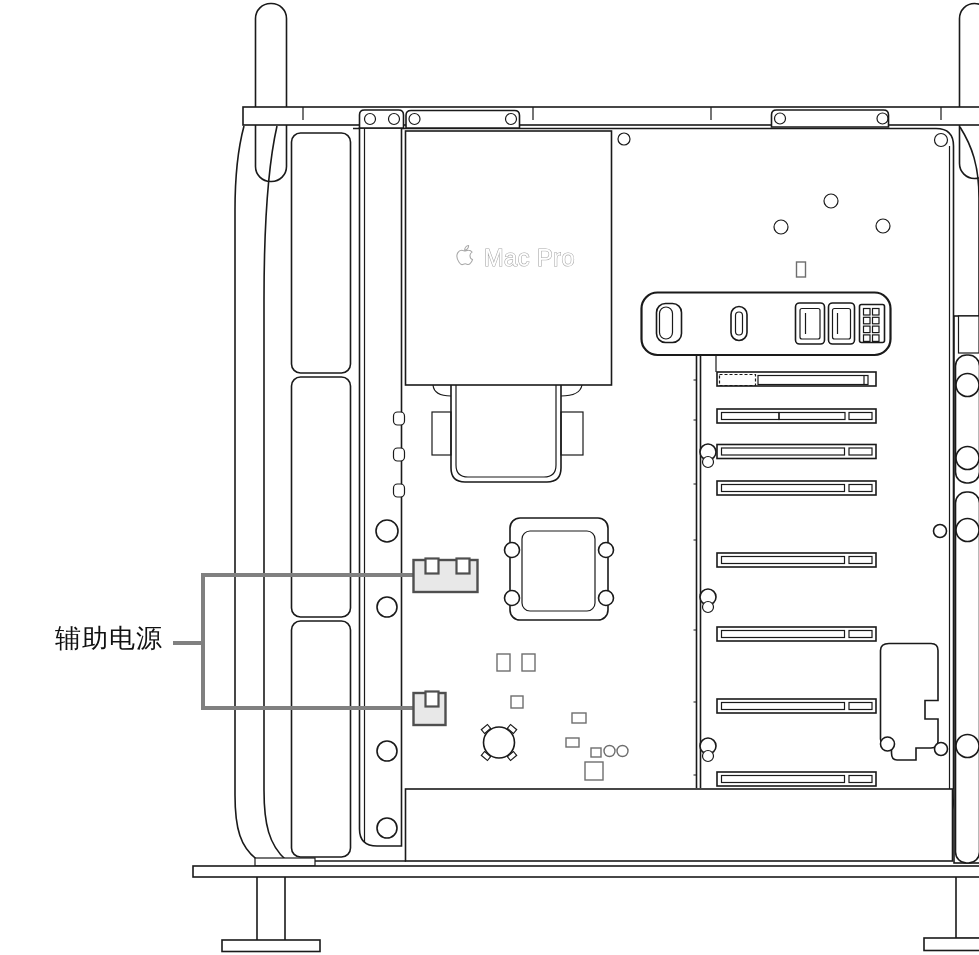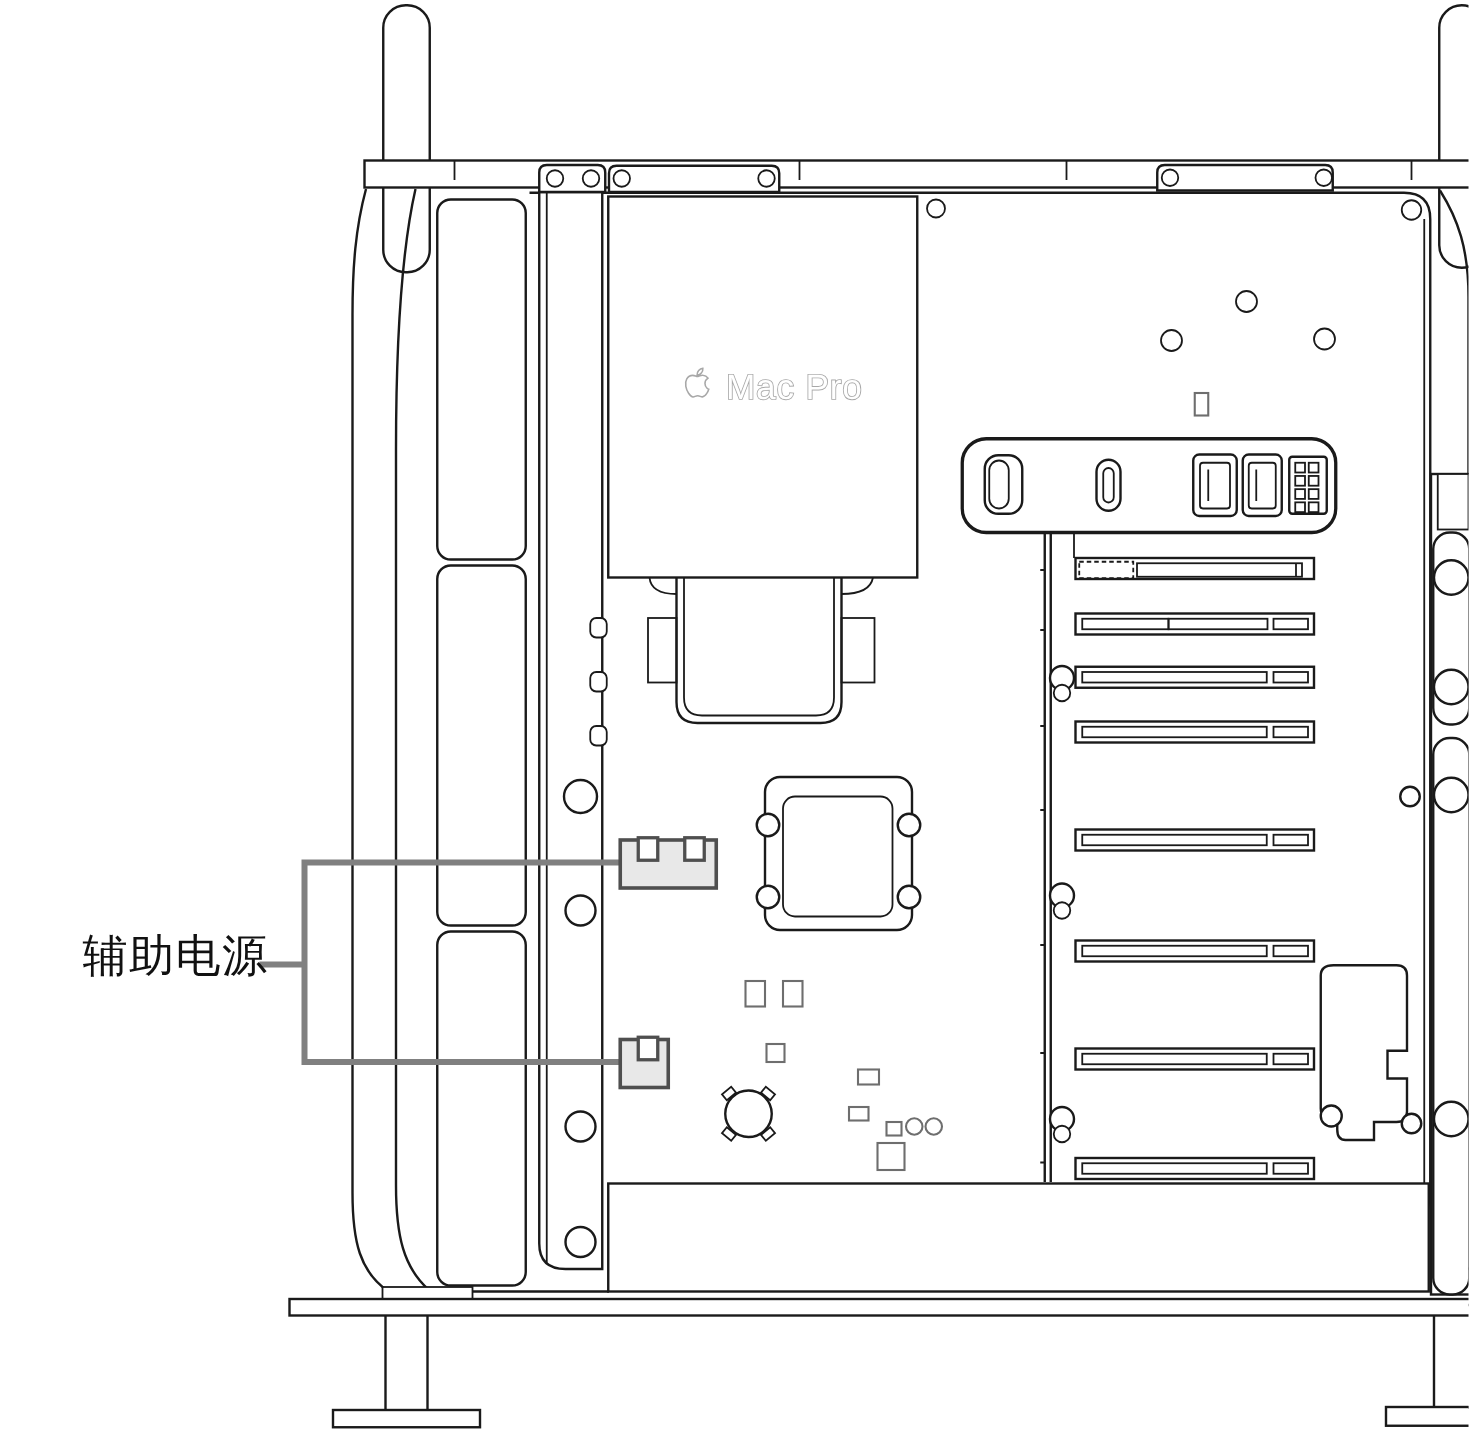--- a/index.html
+++ b/index.html
@@ -11,21 +11,21 @@
   .sf{stroke:var(--c-line,#1a1a1a);fill:#fff;stroke-width:1.6;}
   .thin{stroke-width:1.2;}
   .w22{stroke-width:2.2;}
   .part{stroke:var(--c-part,#6e6e6e);fill:#fff;stroke-width:1.4;}
   .callout{stroke:var(--c-callout,#808080);stroke-width:4;fill:none;stroke-linecap:butt;}
   .conn{fill:var(--c-connector-fill,#e8e8e8);stroke:var(--c-connector-border,#4f4f4f);stroke-width:2.4;}
   .notch{fill:#fff;stroke:var(--c-connector-border,#4f4f4f);stroke-width:2.2;}
   .logo-text{fill:#fff;stroke:var(--c-logo-outline,#a8a8a8);stroke-width:1.15px;paint-order:stroke;
              font-family:"Liberation Sans",sans-serif;font-size:23.5px;letter-spacing:.5px;}
   .apple{fill:#fff;stroke:var(--c-logo-outline,#a8a8a8);stroke-width:1.1;}
-  .label{position:absolute;left:7px;top:615px;font-size:30px;line-height:46px;letter-spacing:1px;
+  .label{position:absolute;left:7px;top:615px;font-size:26px;line-height:46px;letter-spacing:1px;
          color:var(--c-label-text,#111);}
 </style>
 </head>
 <body>
 
 <div class="stage">
 <svg width="979" height="955" viewBox="0 0 979 955">
 
   <rect class="sf" x="207.5" y="3.5" width="31" height="178" rx="15"></rect>
   <rect class="sf" x="911.5" y="3.5" width="30" height="175" rx="15"></rect>

